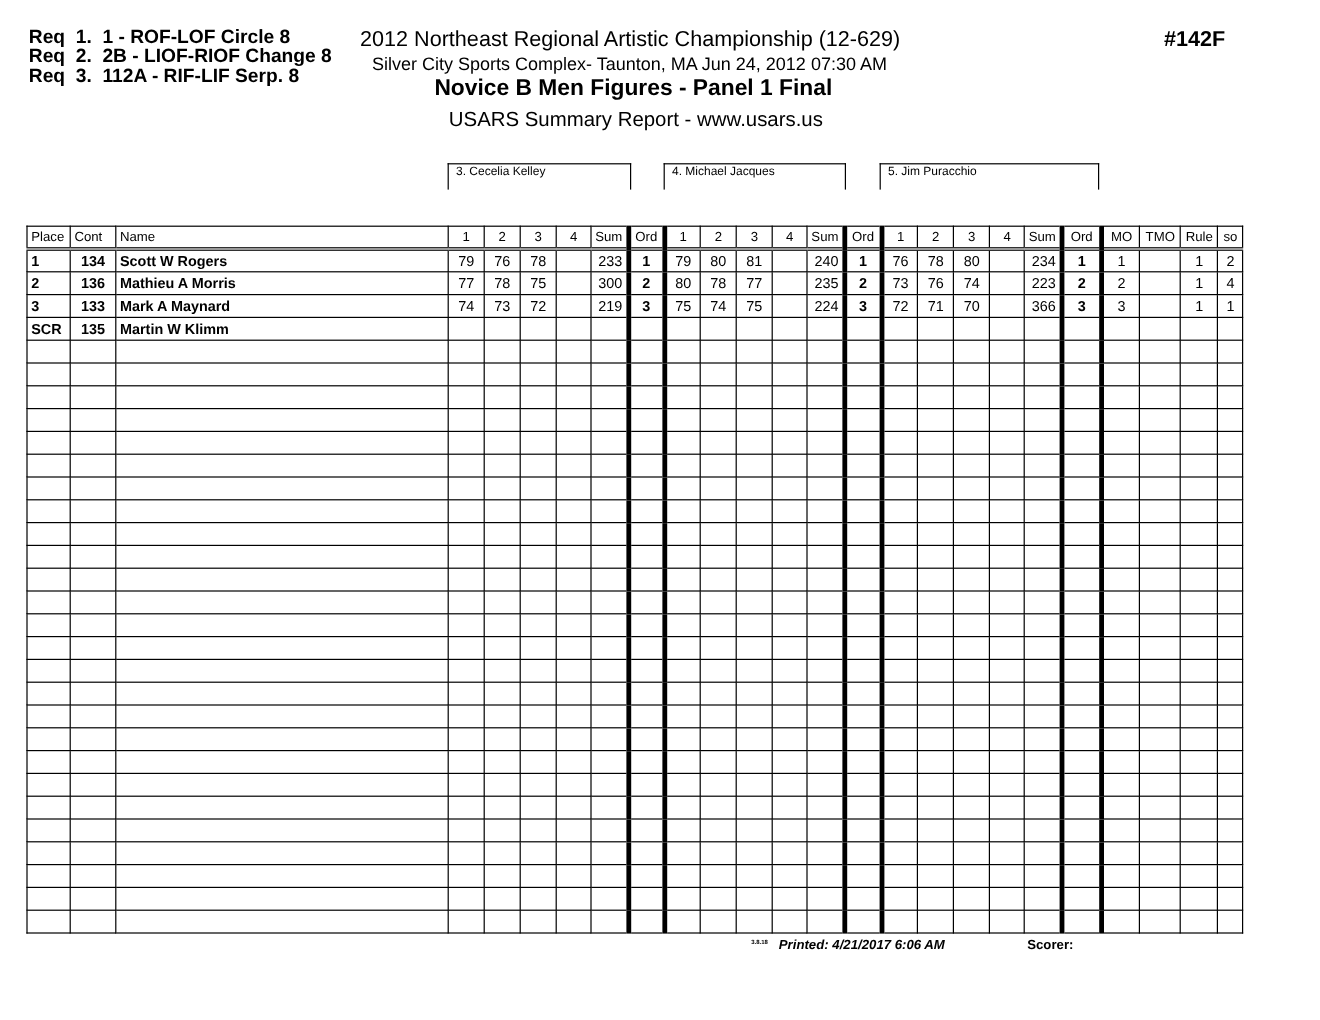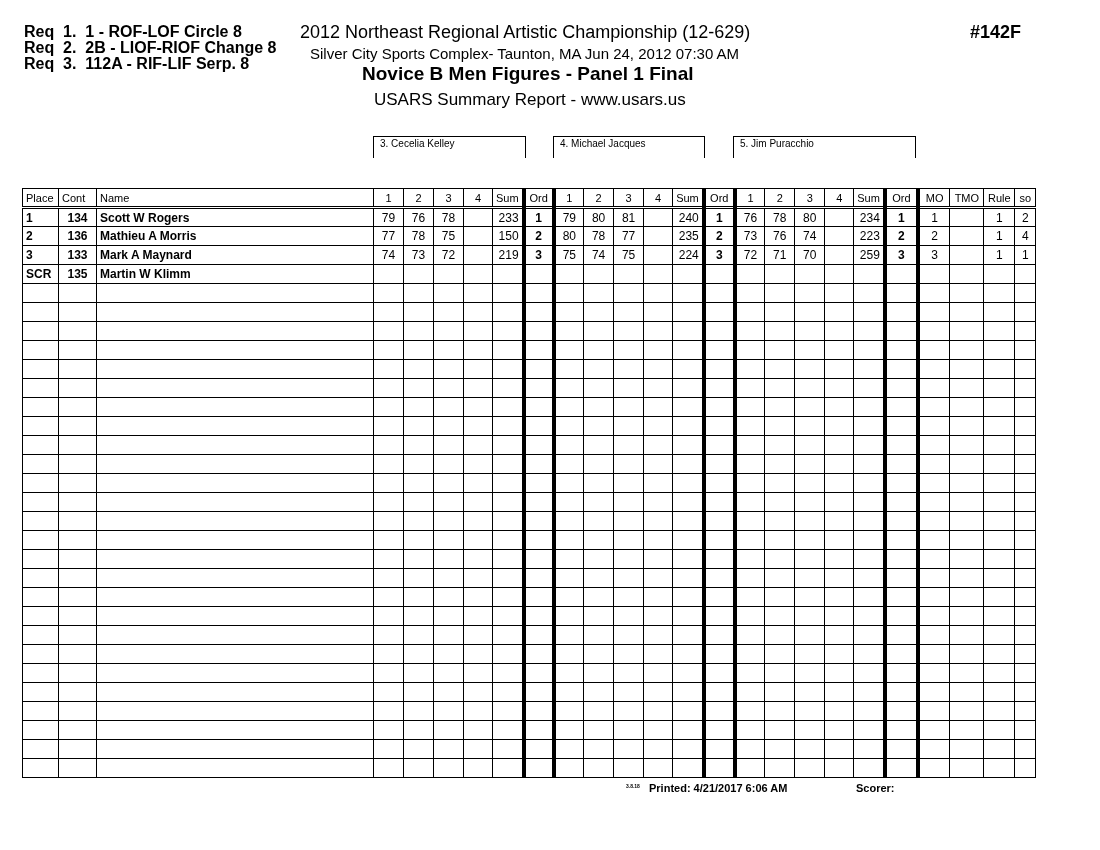--- a/index.html
+++ b/index.html
@@ -24,21 +24,21 @@
   table.grid thead tr { border-bottom: 3px double #000; }
   table.grid thead th { border-bottom: 3px double #000; }
   .b { font-weight: bold; }
   .num { text-align: center; font-size: 11.5px; }
   .sum { text-align: right; font-size: 11.5px; }
   .ord { text-align: center; font-weight: bold; }
   .mid { text-align: center; font-size: 11.5px; }
   .thickL { border-left: 4px solid #000 !important; }
 
   #footer-ver { top: 783px; left: 626px; font-size: 5px; font-weight: bold; }
-  #footer-printed { top: 782px; left: 649px; font-size: 11px; font-weight: bold; }
+  #footer-printed { top: 782px; left: 649px; font-size: 11px; font-weight: bold; font-style: italic; }
   #footer-scorer { top: 782px; left: 856px; font-size: 11px; font-weight: bold; }
 </style>
 </head>
 <body>
 
 <div class="abs req" style="top:24px;">Req  1.  1 - ROF-LOF Circle 8</div>
 <div class="abs req" style="top:40px;">Req  2.  2B - LIOF-RIOF Change 8</div>
 <div class="abs req" style="top:56px;">Req  3.  112A - RIF-LIF Serp. 8</div>
 
 <div class="abs" id="t1">2012 Northeast Regional Artistic Championship (12-629)</div>
@@ -137,21 +137,21 @@
         <td class="mid">2</td>
       </tr>
       <tr>
         <td class="b">2</td>
         <td class="b mid">136</td>
         <td class="b">Mathieu A Morris</td>
         <td class="num">77</td>
         <td class="num">78</td>
         <td class="num">75</td>
         <td class="num"></td>
-        <td class="sum">150</td>
+        <td class="sum">300</td>
         <td class="ord thickL">2</td>
         <td class="num thickL">80</td>
         <td class="num">78</td>
         <td class="num">77</td>
         <td class="num"></td>
         <td class="sum">235</td>
         <td class="ord thickL">2</td>
         <td class="num thickL">73</td>
         <td class="num">76</td>
         <td class="num">74</td>
@@ -176,21 +176,21 @@
         <td class="num thickL">75</td>
         <td class="num">74</td>
         <td class="num">75</td>
         <td class="num"></td>
         <td class="sum">224</td>
         <td class="ord thickL">3</td>
         <td class="num thickL">72</td>
         <td class="num">71</td>
         <td class="num">70</td>
         <td class="num"></td>
-        <td class="sum">259</td>
+        <td class="sum">366</td>
         <td class="ord thickL">3</td>
         <td class="mid thickL">3</td>
         <td class="mid"></td>
         <td class="mid">1</td>
         <td class="mid">1</td>
       </tr>
       <tr>
         <td class="b">SCR</td>
         <td class="b mid">135</td>
         <td class="b">Martin W Klimm</td>

